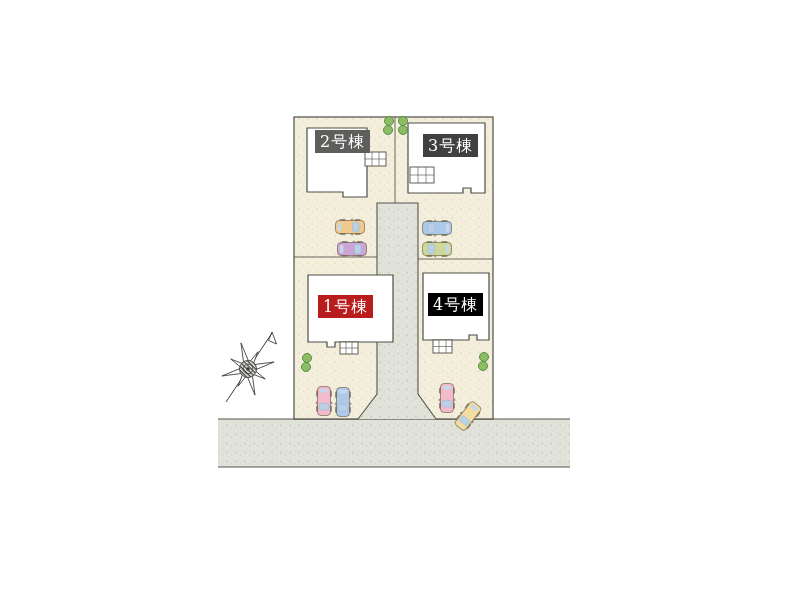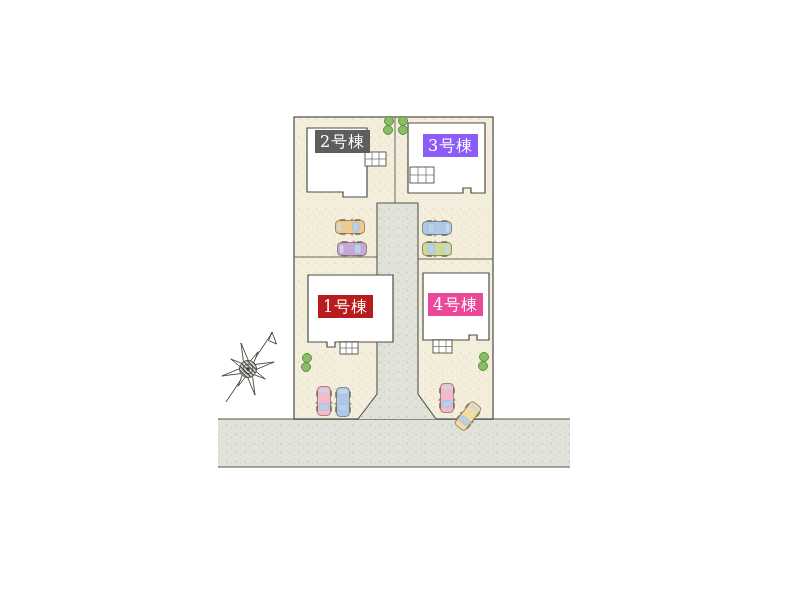--- a/index.html
+++ b/index.html
@@ -153,19 +153,19 @@
         </g>
       </g>
       <circle r="8.5" fill="url(#hatch)" stroke="#3c3c38" stroke-width="0.9"></circle>
       <circle r="4.8" fill="none" stroke="#3c3c38" stroke-width="0.8"></circle>
       <circle r="1.8" fill="#3c3c38"></circle>
     </g>
   </svg>
 
   <div class="bldg-label" style="left: 315px; top: 130px; background-color: rgb(94, 94, 92); color: rgb(255, 255, 255);">2号棟</div>
 
-  <div class="bldg-label" style="left: 423px; top: 134px; background-color: #8b5cf6; color: rgb(255, 255, 255);">3号棟</div>
+  <div class="bldg-label" style="left: 423px; top: 134px; background-color: #404040; color: rgb(255, 255, 255);">3号棟</div>
 
   <div class="bldg-label" style="left: 318px; top: 295px; background-color: #b91c1c; color: rgb(255, 255, 255);">1号棟</div>
 
-  <div class="bldg-label" style="left: 428px; top: 293px; background-color: #ec4899; color: rgb(255, 255, 255);">4号棟</div>
+  <div class="bldg-label" style="left: 428px; top: 293px; background-color: #000000; color: rgb(255, 255, 255);">4号棟</div>
 
 </div>
 
 </body></html>

